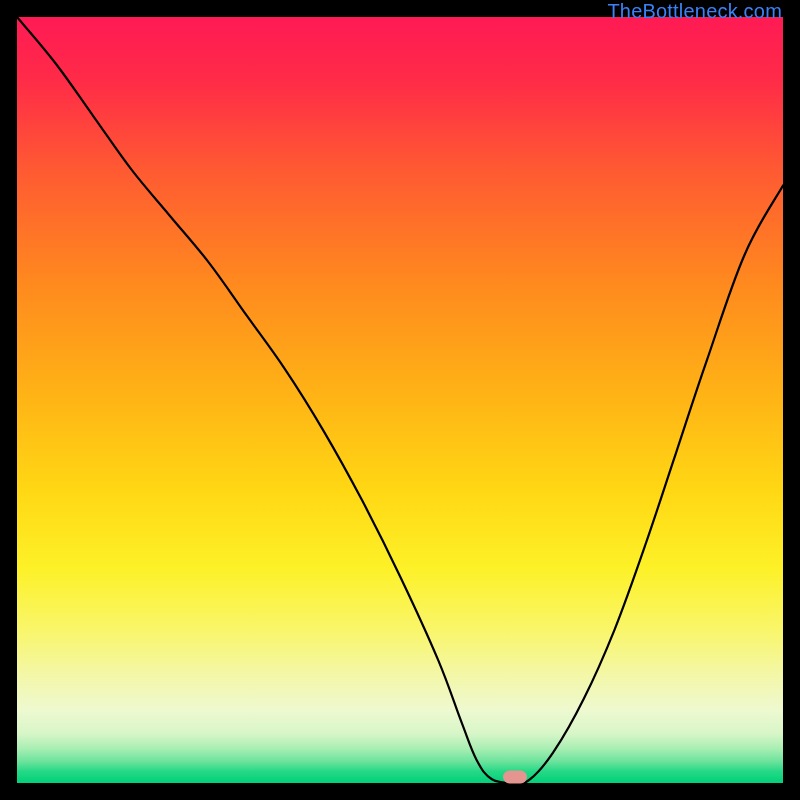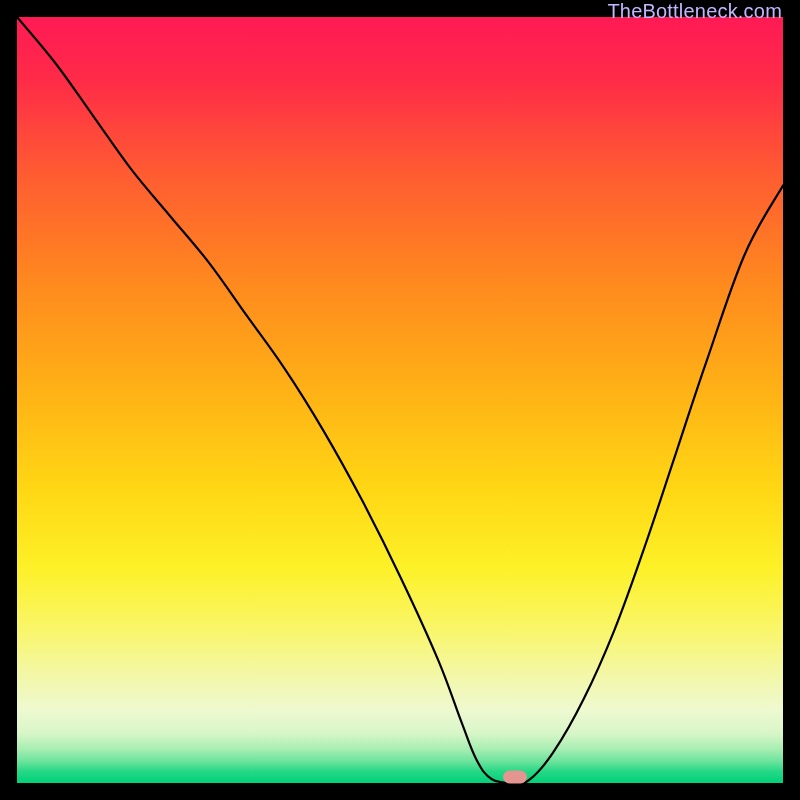--- a/index.html
+++ b/index.html
@@ -36,21 +36,21 @@
     width: 24px;
     height: 13px;
     background: #e49590;
     border-radius: 7px;
     transform: translate(-50%, -50%);
   }
   .watermark {
     position: absolute;
     top: 0px;
     right: 18px;
-    color: #c4b5fd;
+    color: #3b82f6;
     font-size: 20px;
     font-weight: 500;
     letter-spacing: 0.2px;
   }
 </style>
 </head>
 <body>
 
 <div class="frame">
 

